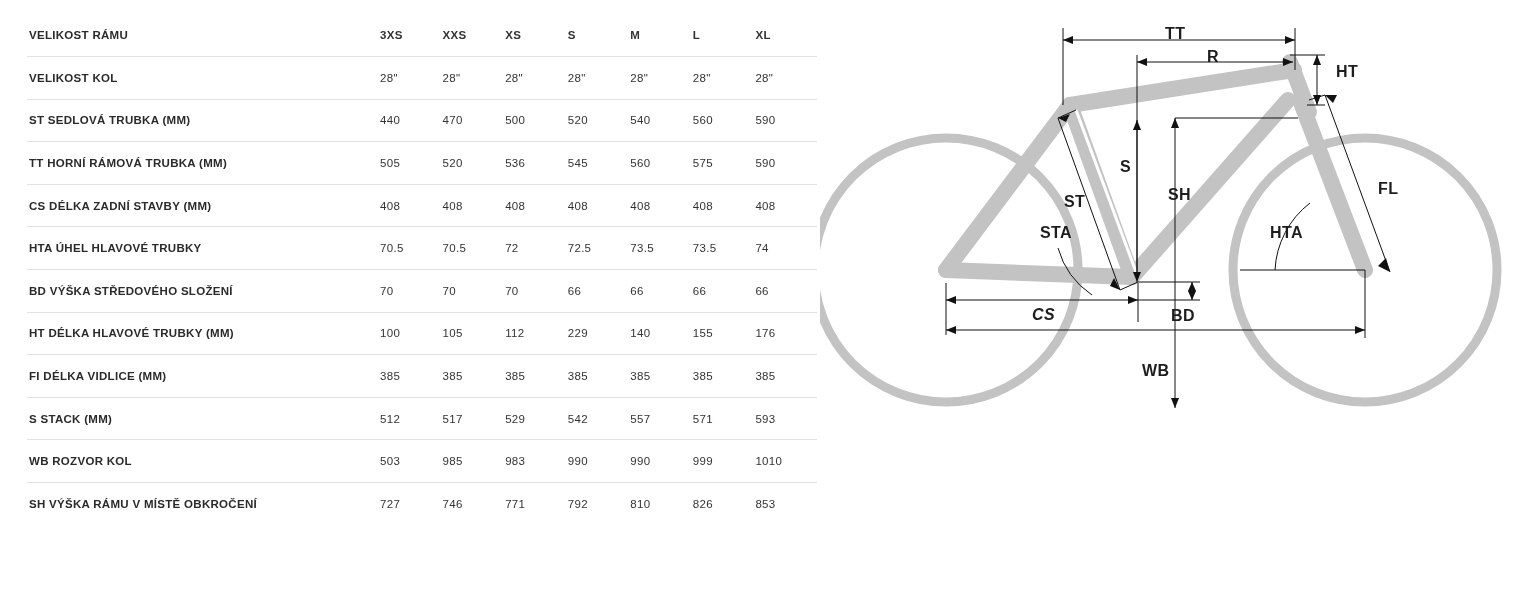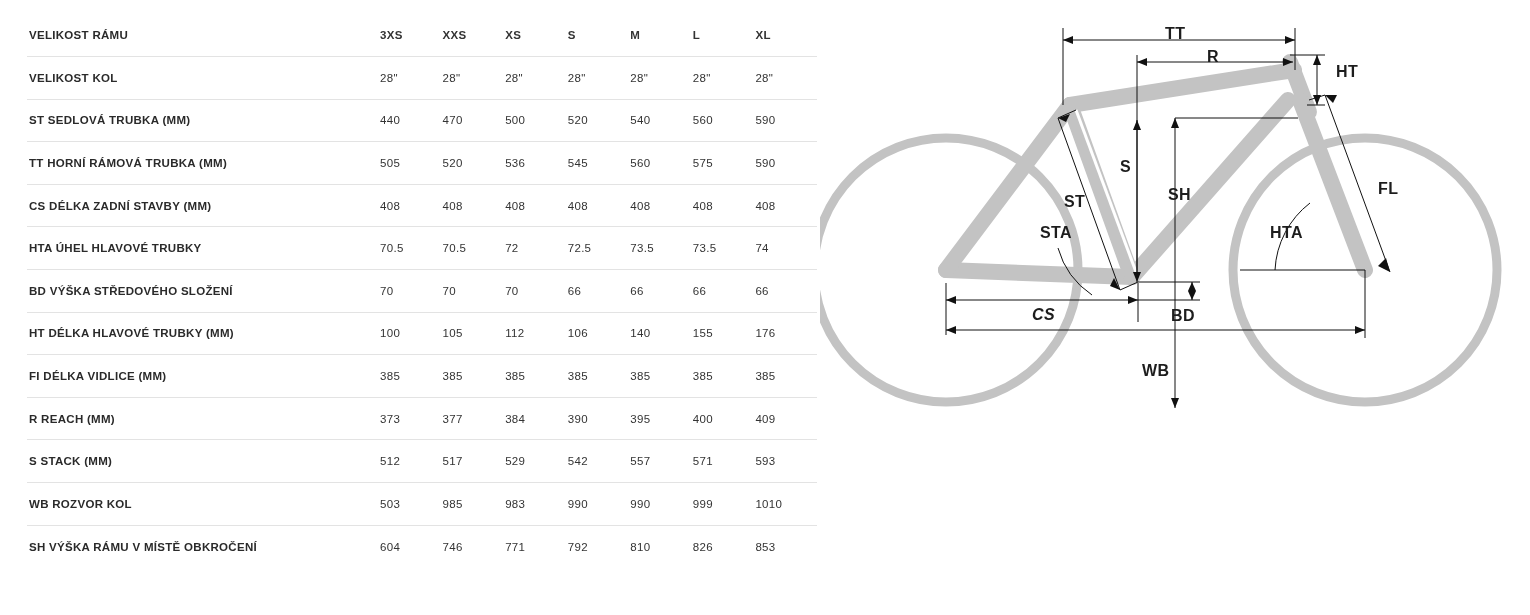--- a/index.html
+++ b/index.html
@@ -160,44 +160,34 @@
           <td class="val">66</td>
           <td class="val">66</td>
           <td class="val">66</td>
           <td class="val">66</td>
         </tr>
         <tr>
           <td class="label">HT Délka hlavové trubky (mm)</td>
           <td class="val">100</td>
           <td class="val">105</td>
           <td class="val">112</td>
-          <td class="val">106</td>
+          <td class="val">229</td>
           <td class="val">140</td>
           <td class="val">155</td>
           <td class="val">176</td>
         </tr>
         <tr>
           <td class="label">FI Délka vidlice (mm)</td>
           <td class="val">385</td>
           <td class="val">385</td>
           <td class="val">385</td>
           <td class="val">385</td>
           <td class="val">385</td>
           <td class="val">385</td>
           <td class="val">385</td>
-        </tr>
-        <tr>
-          <td class="label">R Reach (mm)</td>
-          <td class="val">373</td>
-          <td class="val">377</td>
-          <td class="val">384</td>
-          <td class="val">390</td>
-          <td class="val">395</td>
-          <td class="val">400</td>
-          <td class="val">409</td>
         </tr>
         <tr>
           <td class="label">S Stack (mm)</td>
           <td class="val">512</td>
           <td class="val">517</td>
           <td class="val">529</td>
           <td class="val">542</td>
           <td class="val">557</td>
           <td class="val">571</td>
           <td class="val">593</td>
@@ -207,21 +197,21 @@
           <td class="val">503</td>
           <td class="val">985</td>
           <td class="val">983</td>
           <td class="val">990</td>
           <td class="val">990</td>
           <td class="val">999</td>
           <td class="val">1010</td>
         </tr>
         <tr>
           <td class="label">SH Výška rámu v místě obkročení</td>
-          <td class="val">604</td>
+          <td class="val">727</td>
           <td class="val">746</td>
           <td class="val">771</td>
           <td class="val">792</td>
           <td class="val">810</td>
           <td class="val">826</td>
           <td class="val">853</td>
         </tr>
       </tbody>
     </table>
   </div>

